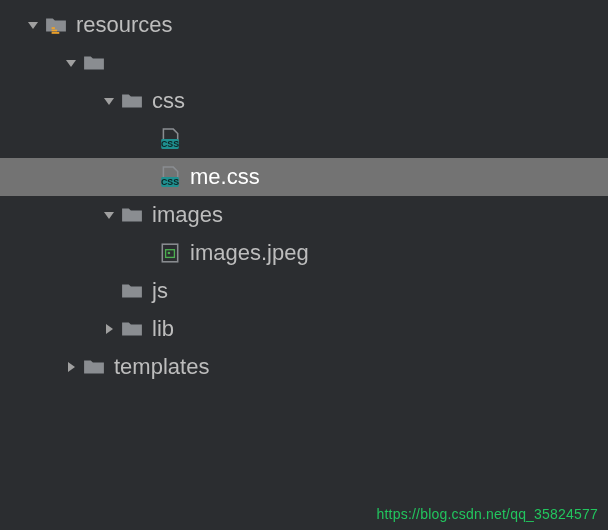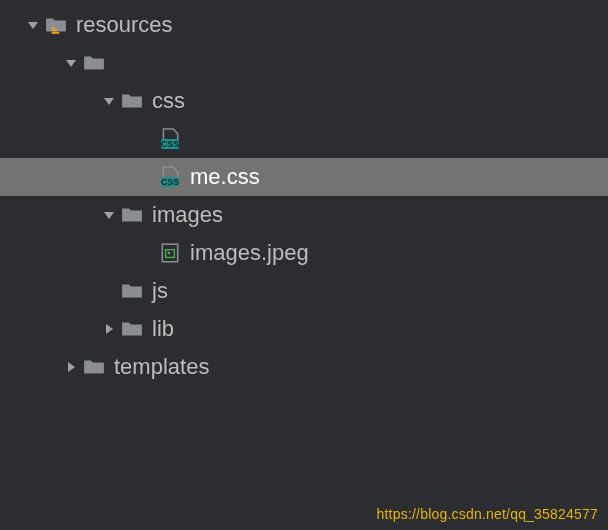--- a/index.html
+++ b/index.html
@@ -48,21 +48,21 @@
     margin-right: 6px;
   }
   .label {
     color: #bdbdbd;
   }
   .watermark {
     position: absolute;
     bottom: 8px;
     right: 10px;
     font-size: 14px;
-    color: #eab308;
+    color: #22c55e;
     letter-spacing: 0.2px;
   }
   
   .folder-fill { fill: #8a8d91; }
   .css-badge-bg { fill: #1f8f8f; }
   .css-badge-text { fill: #0d2323; font: bold 8px sans-serif; }
   .file-outline { fill: none; stroke: #8a8d91; stroke-width: 1.4; }
   .img-dot { fill: #4caf50; }
 </style>
 </head>

